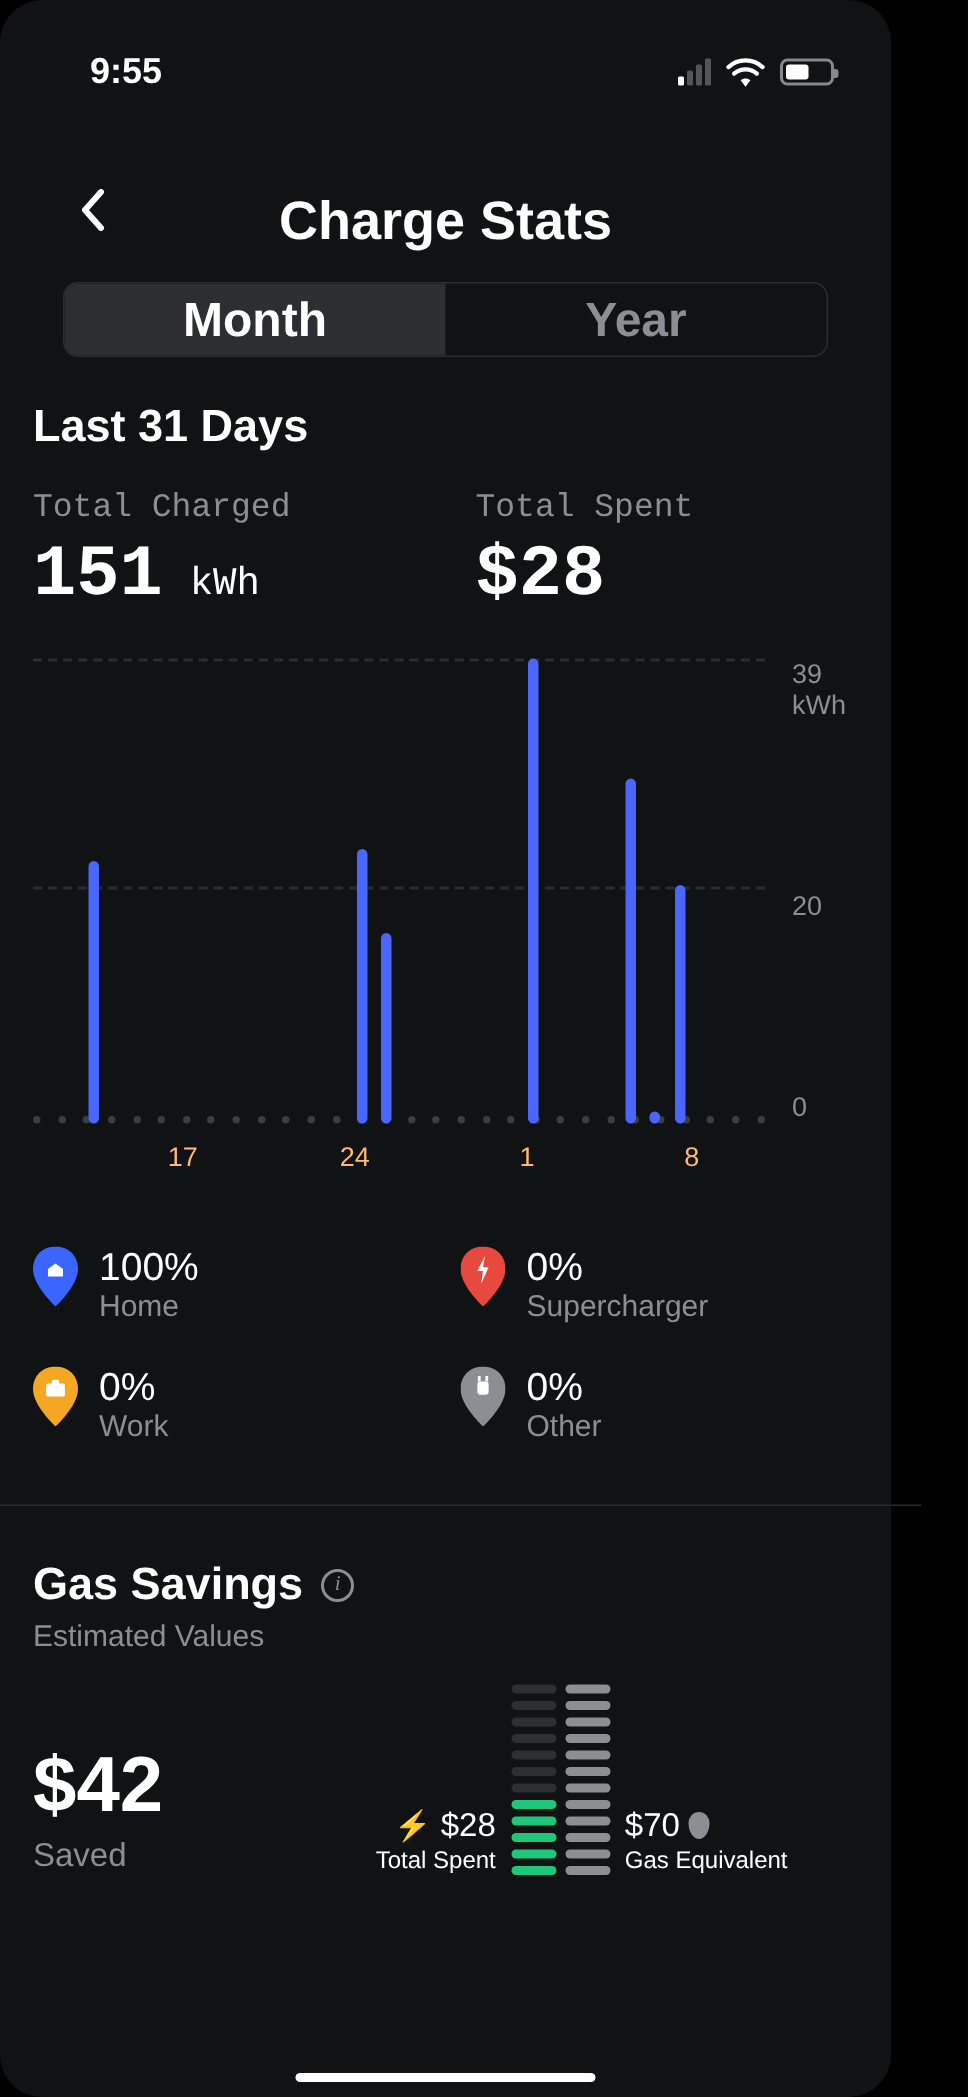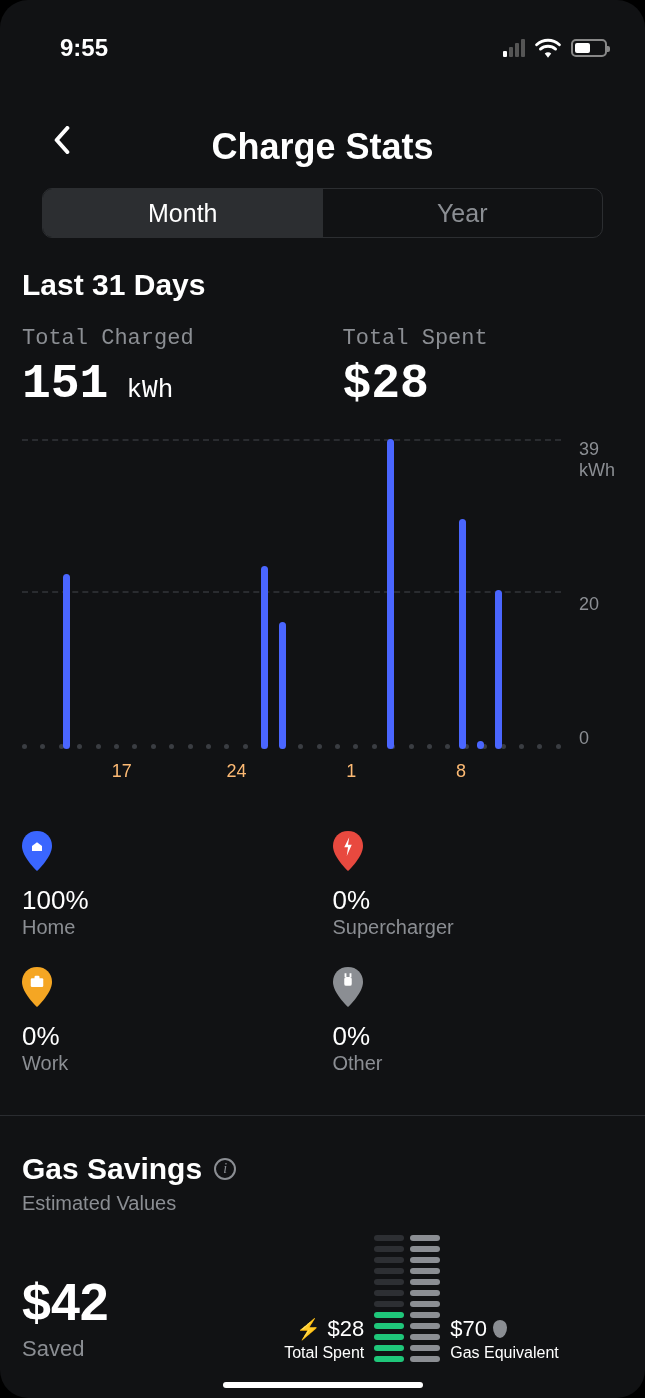--- a/index.html
+++ b/index.html
@@ -5,21 +5,21 @@
   * { box-sizing: border-box; margin: 0; padding: 0; }
   html, body {
     width: 645px;
     height: 1398px;
     background: #000;
     font-family: -apple-system, "Helvetica Neue", Arial, sans-serif;
     color: #fff;
     overflow: hidden;
   }
   .screen {
-    width: 645px;
+    width: 594px;
     height: 1398px;
     background: #111214;
     border-radius: 28px;
     position: relative;
     padding-top: 20px;
   }
 
   
   .status-bar {
     display: flex;
@@ -60,21 +60,21 @@
   .page-title { font-size: 36px; font-weight: 600; }
 
   
   .segmented {
     margin: 20px 42px 0; display: flex;
     border: 1px solid #2c2e31; border-radius: 10px; overflow: hidden;
     height: 50px;
   }
   .segment {
     flex: 1; display: flex; align-items: center; justify-content: center;
-    font-size: 25px; font-weight: 400; color: #8b8e93;
+    font-size: 32px; font-weight: 700; color: #8b8e93;
     cursor: pointer;
   }
   .segment.active { background: #2c2e31; color: #fff; }
 
   .content { padding: 30px 22px 0; }
 
   .section-title { font-size: 30px; font-weight: 600; margin-bottom: 24px; }
 
   .totals { display: flex; gap: 40px; margin-bottom: 28px; }
   .total-block { flex: 1; font-family: Liberation Mono, monospace; }
@@ -119,21 +119,21 @@
     display: flex; margin-top: 12px; color: #fdba74; font-size: 18px;
     position: relative; height: 24px;
   }
   .chart-xtick { position: absolute; transform: translateX(-50%); }
 
   
   .legend {
     display: grid; grid-template-columns: 1fr 1fr;
     gap: 26px 20px; margin-top: 44px; margin-bottom: 40px;
   }
-  .legend-item { display: flex; align-items: flex-start; gap: 14px; flex-direction: column; }
+  .legend-item { display: flex; align-items: flex-start; gap: 14px; }
   .pin { width: 30px; flex-shrink: 0; margin-top: 2px; }
   .legend-text { display: flex; flex-direction: column; }
   .legend-pct { font-size: 26px; font-weight: 500; }
   .legend-lbl { font-size: 20px; color: #8b8e93; }
 
   .divider { height: 1px; background: #2a2c30; margin: 0 -42px; }
 
   
   .gas { padding-top: 36px; }
   .gas-head { display: flex; align-items: center; gap: 12px; }

